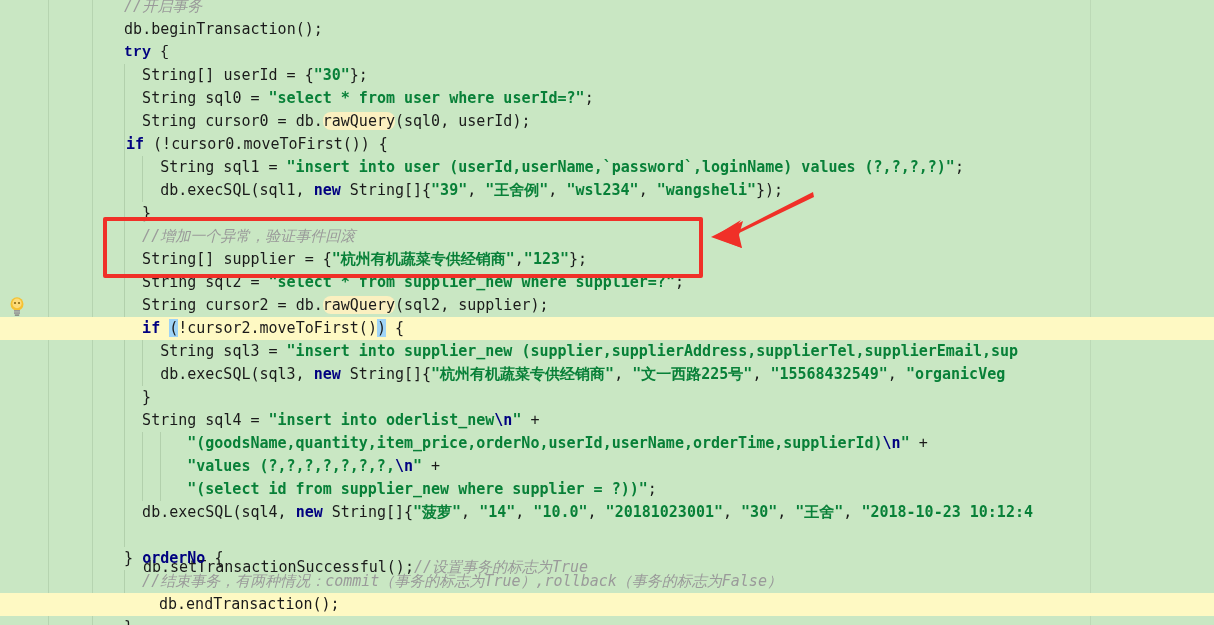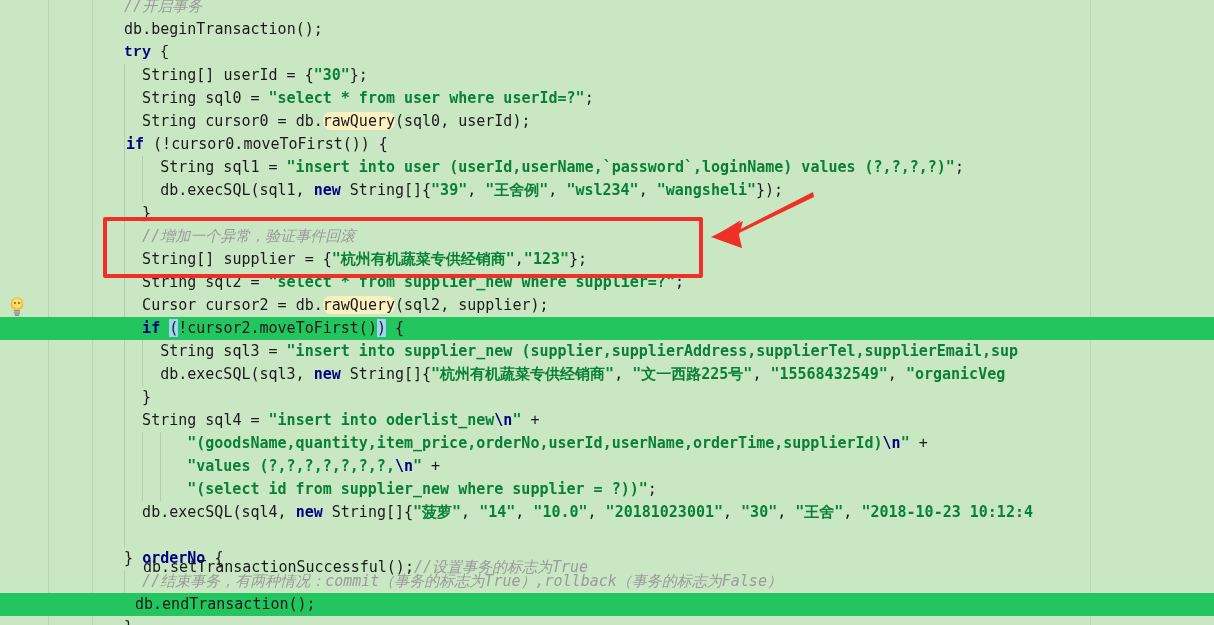--- a/index.html
+++ b/index.html
@@ -63,21 +63,21 @@
     white-space: pre;
     color: #1a1a1a;
   }
   .line .code {
     position: absolute;
     left: 88px;
     top: 0;
     white-space: pre;
   }
   .line.current {
-    background: #22c55e;
+    background: #fef9c3;
   }
   .current-bg {
     position: absolute;
     left: 0;
     right: 0;
     height: 23px;
     background: #fbe9e9;
     z-index: 1;
   }
 
@@ -135,34 +135,34 @@
       <div class="line"><span class="code" style="left: 142.12px;"><span class="pln">String[] userId = {</span><span class="str">"30"</span><span class="pln">};</span></span></div>
       <div class="line"><span class="code" style="left: 142.12px;"><span class="pln">String sql0 = </span><span class="str">"select * from user where userId=?"</span><span class="pln">;</span></span></div>
       <div class="line"><span class="code" style="left: 142.12px;"><span class="pln">String cursor0 = db.</span><span class="hl">rawQuery</span><span class="pln">(sql0, userId);</span></span></div>
       <div class="line"><span class="code" style="left: 126px;"><span class="kw">if</span><span class="pln"> (!cursor0.moveToFirst()) {</span></span></div>
       <div class="line"><span class="code" style="left: 160.16px;"><span class="pln">String sql1 = </span><span class="str">"insert into user (userId,userName,`password`,loginName) values (?,?,?,?)"</span><span class="pln">;</span></span></div>
       <div class="line"><span class="code" style="left: 160.16px;"><span class="pln">db.execSQL(sql1, </span><span class="kw">new</span><span class="pln"> String[]{</span><span class="str">"39"</span><span class="pln">, </span><span class="str">"王舍例"</span><span class="pln">, </span><span class="str">"wsl234"</span><span class="pln">, </span><span class="str">"wangsheli"</span><span class="pln">});</span></span></div>
       <div class="line"><span class="code" style="left: 142.12px;"><span class="pln">}</span></span></div>
       <div class="line"><span class="code" style="left: 142.12px;"><span class="cmt">//增加一个异常，验证事件回滚</span></span></div>
       <div class="line"><span class="code" style="left: 142.12px;"><span class="pln">String[] supplier = {</span><span class="str">"杭州有机蔬菜专供经销商"</span><span class="pln">,</span><span class="str">"123"</span><span class="pln">};</span></span></div>
       <div class="line"><span class="code" style="left: 142.12px;"><span class="pln">String sql2 = </span><span class="str">"select * from supplier_new where supplier=?"</span><span class="pln">;</span></span></div>
-      <div class="line"><span class="code" style="left: 142.12px;"><span class="pln">Cursor cursor2 = db.</span><span class="hl">rawQuery</span><span class="pln">(sql2, supplier);</span></span></div>
+      <div class="line"><span class="code" style="left: 142.12px;"><span class="pln">String cursor2 = db.</span><span class="hl">rawQuery</span><span class="pln">(sql2, supplier);</span></span></div>
       <div class="line current"><span class="code" style="left: 142.12px;"><span class="kw">if</span><span class="pln"> </span><span class="brace-hl">(</span><span class="pln">!cursor2.moveToFirst()</span><span class="brace-hl">)</span><span class="pln"> {</span></span></div>
       <div class="line"><span class="code" style="left: 160.16px;"><span class="pln">String sql3 = </span><span class="str">"insert into supplier_new (supplier,supplierAddress,supplierTel,supplierEmail,sup</span></span></div>
       <div class="line"><span class="code" style="left: 160.16px;"><span class="pln">db.execSQL(sql3, </span><span class="kw">new</span><span class="pln"> String[]{</span><span class="str">"杭州有机蔬菜专供经销商"</span><span class="pln">, </span><span class="str">"文一西路225号"</span><span class="pln">, </span><span class="str">"15568432549"</span><span class="pln">, </span><span class="str">"organicVeg</span></span></div>
       <div class="line"><span class="code" style="left: 142.12px;"><span class="pln">}</span></span></div>
       <div class="line"><span class="code" style="left: 142.12px;"><span class="pln">String sql4 = </span><span class="str">"insert into oderlist_new</span><span class="esc">\n</span><span class="str">"</span><span class="pln"> +</span></span></div>
       <div class="line"><span class="code" style="left: 187.22px;"><span class="str">"(goodsName,quantity,item_price,orderNo,userId,userName,orderTime,supplierId)</span><span class="esc">\n</span><span class="str">"</span><span class="pln"> +</span></span></div>
       <div class="line"><span class="code" style="left: 187.22px;"><span class="str">"values (?,?,?,?,?,?,?,</span><span class="esc">\n</span><span class="str">"</span><span class="pln"> +</span></span></div>
       <div class="line"><span class="code" style="left: 187.22px;"><span class="str">"(select id from supplier_new where supplier = ?))"</span><span class="pln">;</span></span></div>
       <div class="line"><span class="code" style="left: 142.12px;"><span class="pln">db.execSQL(sql4, </span><span class="kw">new</span><span class="pln"> String[]{</span><span class="str">"菠萝"</span><span class="pln">, </span><span class="str">"14"</span><span class="pln">, </span><span class="str">"10.0"</span><span class="pln">, </span><span class="str">"20181023001"</span><span class="pln">, </span><span class="str">"30"</span><span class="pln">, </span><span class="str">"王舍"</span><span class="pln">, </span><span class="str">"2018-10-23 10:12:4</span></span></div>
       <div class="line"><span class="code" style="left: 143px; margin-top: 32px;"><span class="pln">db.setTransactionSuccessful();</span><span class="cmt">//设置事务的标志为True</span></span></div>
       <div class="line"><span class="code" style="left: 124.08px;"><span class="pln">} </span><span class="kw">orderNo</span><span class="pln"> {</span></span></div>
       <div class="line"><span class="code" style="left: 142.12px;"><span class="cmt">//结束事务，有两种情况：commit（事务的标志为True）,rollback（事务的标志为False）</span></span></div>
-      <div class="line current"><span class="code" style="left: 135px;"><span class="pln">db.endTransaction();</span></span></div>
+      <div class="line current"><span class="code" style="left: 159px;"><span class="pln">db.endTransaction();</span></span></div>
       <div class="line"><span class="code" style="left: 124.08px;"><span class="pln">}</span></span></div>
     </div>
 
   <div class="gutter-line g1"></div>
   <div class="gutter-line g2"></div>
 
   <div class="margin-guide"></div>
 
   <div class="bulb" id="bulb" style="top: 296px;">
     <svg width="18" height="20" viewBox="0 0 18 20">

